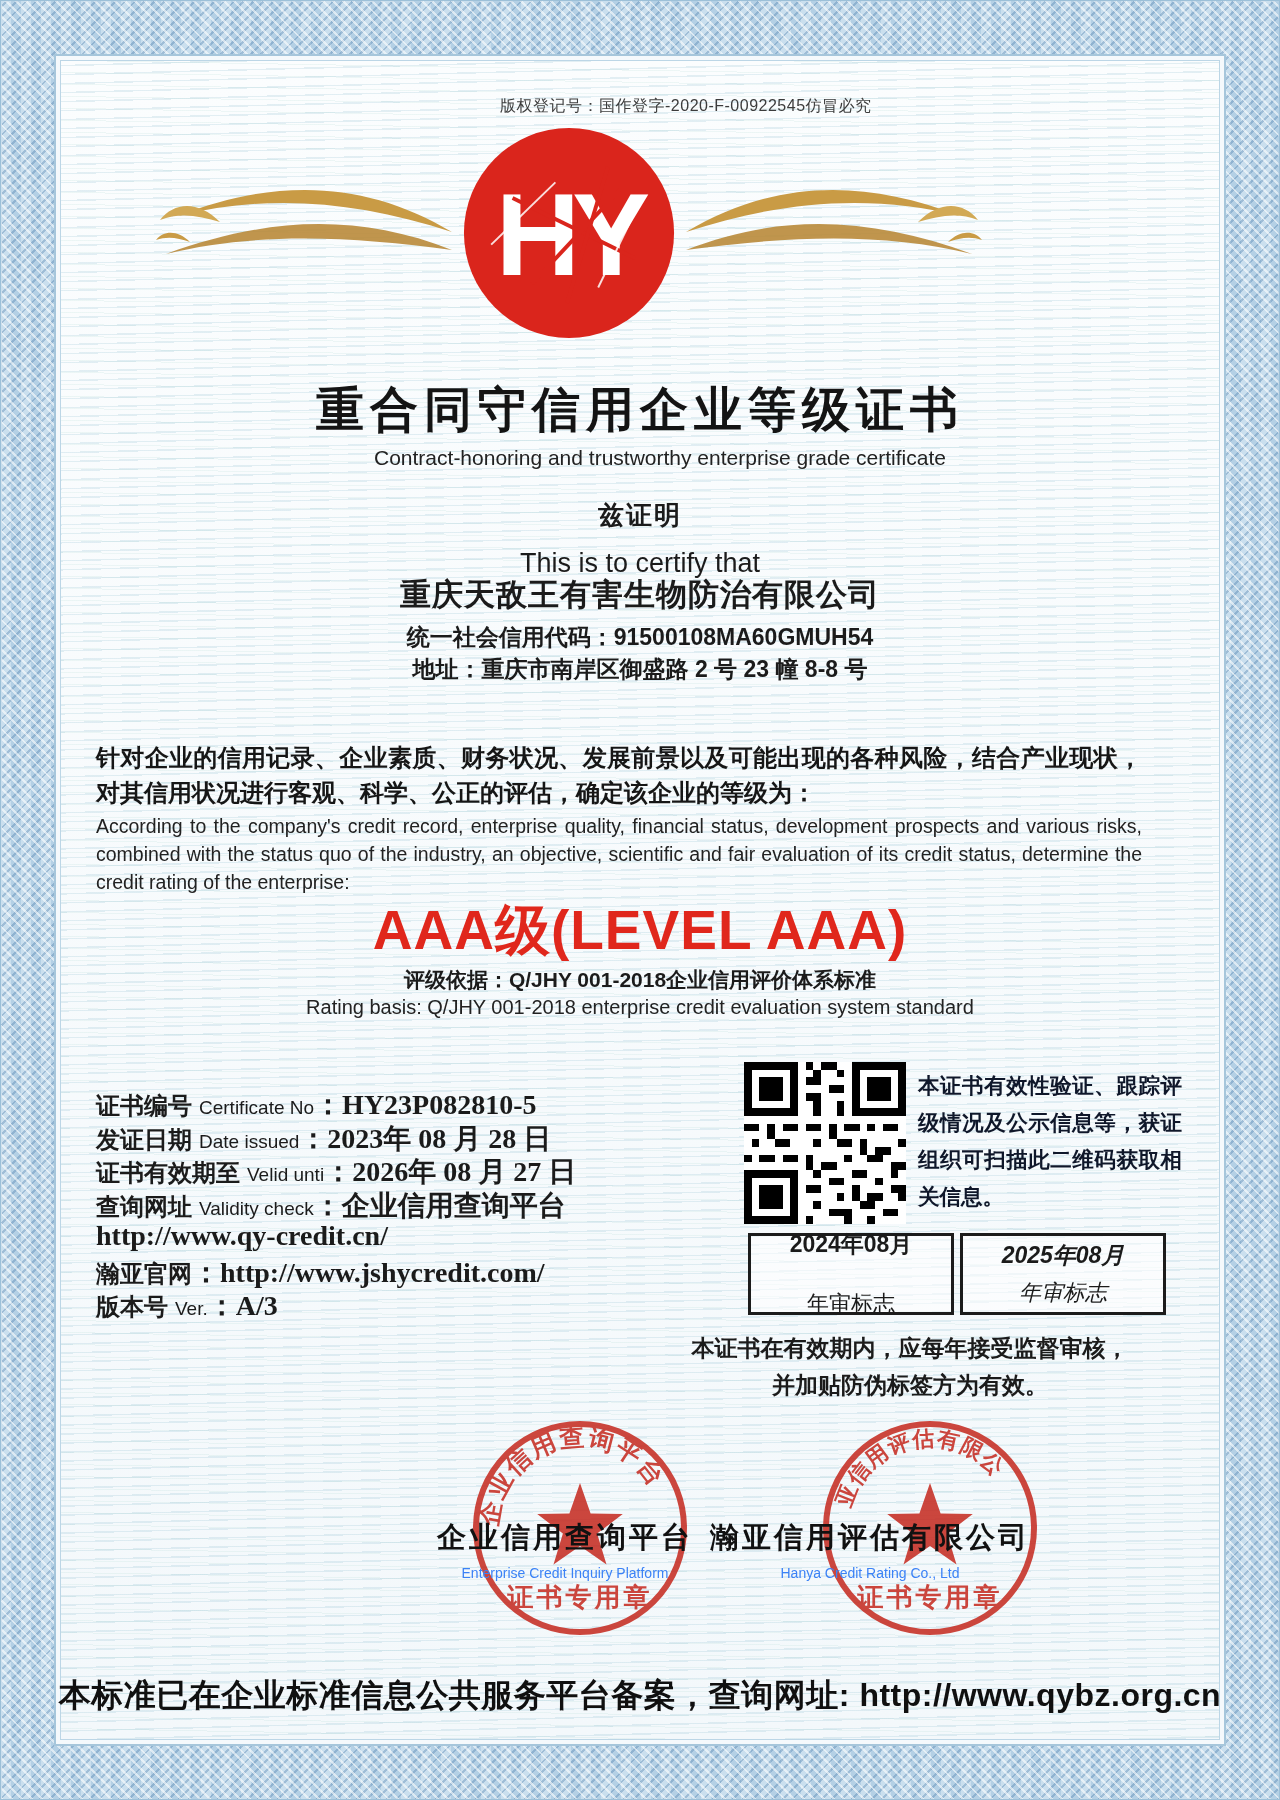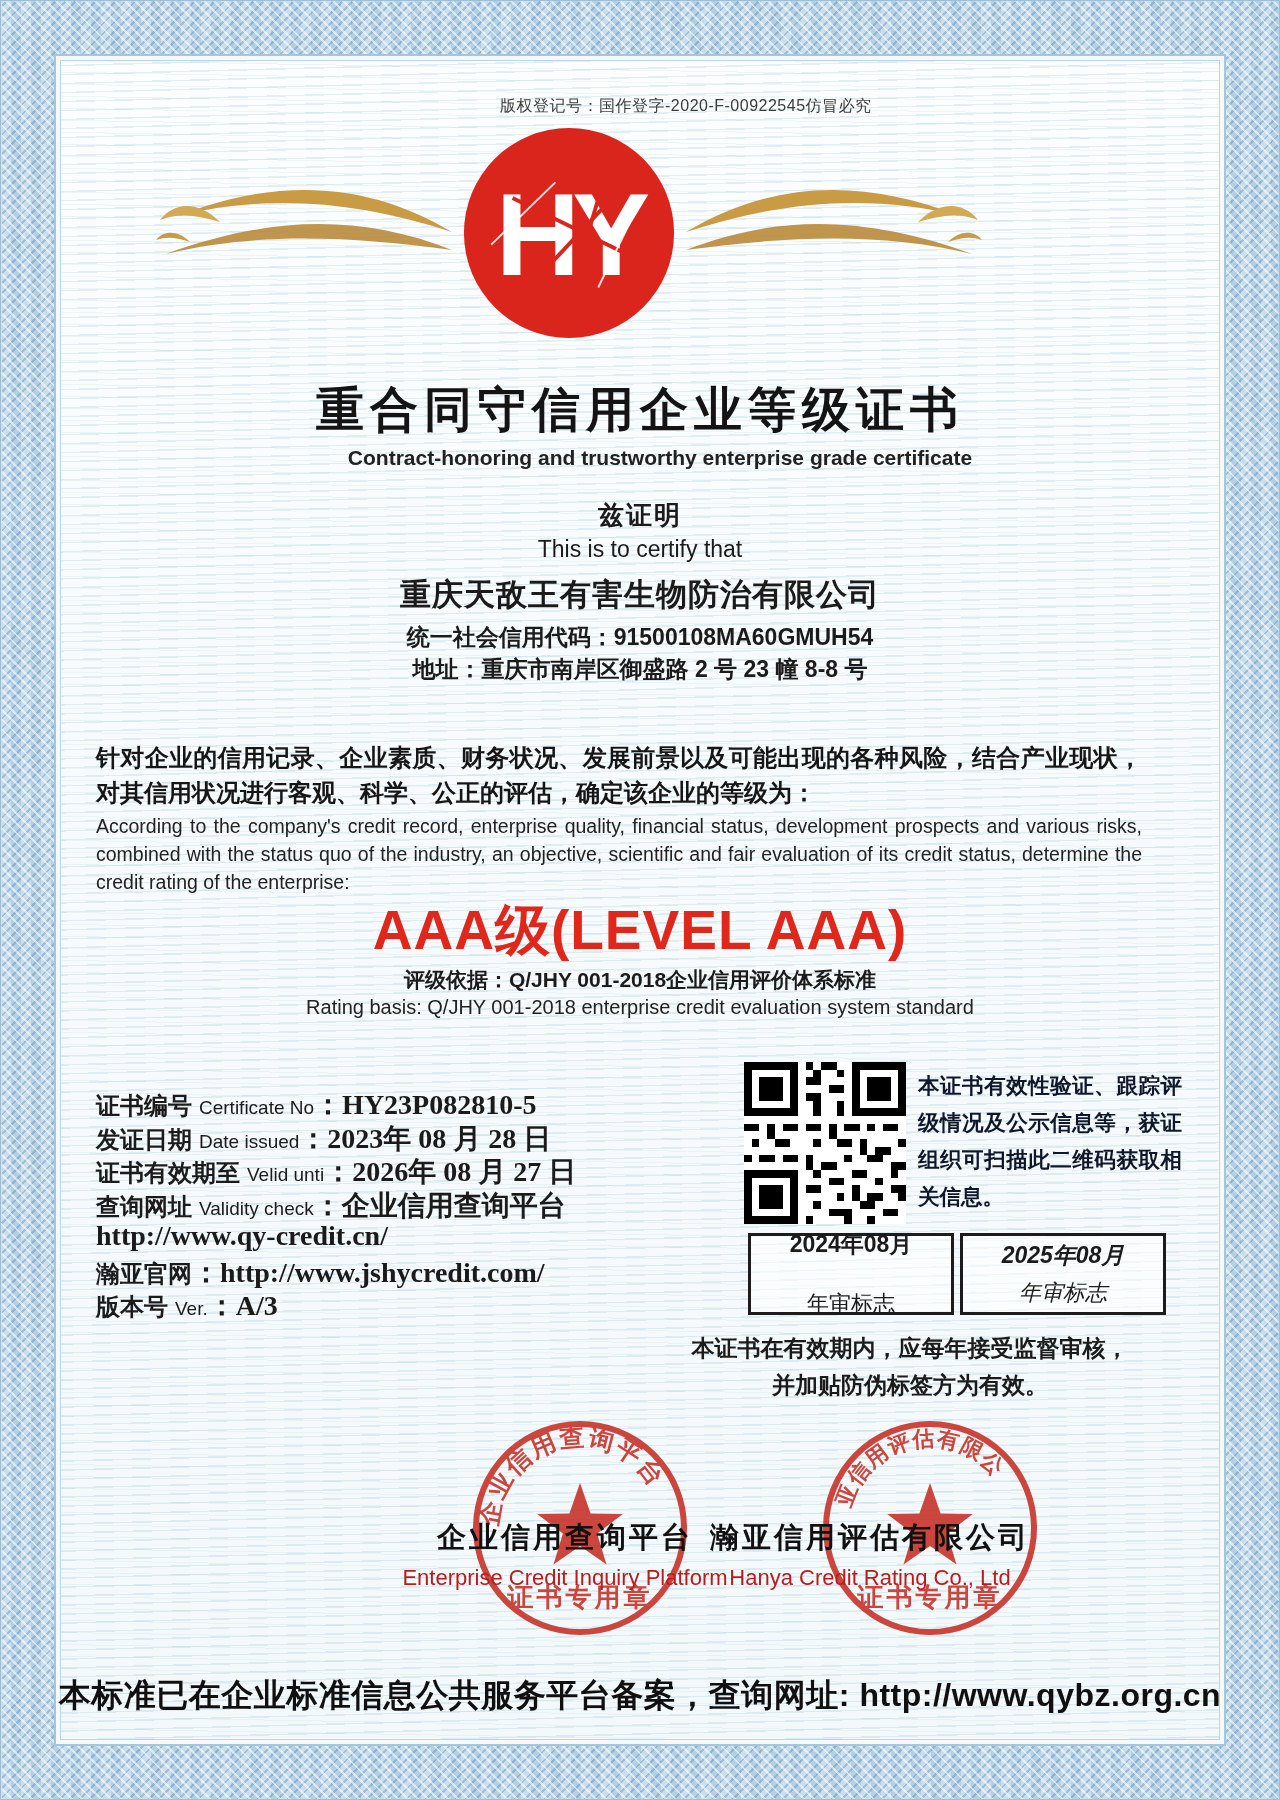--- a/index.html
+++ b/index.html
@@ -29,23 +29,23 @@
   .center{left:0;right:0;text-align:center;}
 
   .copyright{top:96px;left:500px;font-size:16px;font-weight:500;color:#3c3c3c;letter-spacing:.5px;}
 
   .logo{top:126px;left:462px;width:214px;height:214px;}
   .flourish{top:170px;width:305px;height:112px;}
   .flourish-left{left:150px;}
   .flourish-right{left:683px;transform:scaleX(-1);}
 
   .title-zh{top:378px;font-size:48px;font-weight:800;letter-spacing:6px;color:#141414;margin:0;}
-  .title-en{top:446px;font-size:21px;font-weight:700;color:#222;padding-left:40px;}
+  .title-en{top:446px;font-size:21px;font-weight:400;color:#222;padding-left:40px;}
   .certify-zh{top:498px;font-size:26px;font-weight:600;letter-spacing:2px;}
-  .certify-en{top:536px;font-size:23px;font-weight:500;}
+  .certify-en{top:548px;font-size:27px;font-weight:500;}
   .company-name{top:574px;font-size:31px;font-weight:800;letter-spacing:1px;}
   .credit-code{top:622px;font-size:23px;font-weight:600;}
   .company-address{top:654px;font-size:23px;font-weight:600;}
 
   .para{left:96px;width:1046px;text-align:justify;}
   .para-zh{top:740px;font-size:24px;line-height:35px;font-weight:600;color:#161616;}
   .para-en{top:812px;font-size:19.5px;line-height:28px;font-weight:400;color:#222;}
 
   .level{top:894px;font-size:55px;font-weight:800;letter-spacing:1px;color:#e0271c;}
   .basis-zh{top:966px;font-size:21px;font-weight:600;}
@@ -69,21 +69,21 @@
   .ab-l2{font-size:22px;font-weight:500;}
   .annual-note{top:1330px;left:630px;width:560px;text-align:center;font-size:23px;line-height:37px;font-weight:600;}
 
   .seal{top:1408px;width:240px;height:240px;opacity:.85;z-index:1;}
   .seal-left{left:460px;}
   .seal-right{left:810px;}
   .org{top:1518px;width:420px;text-align:center;z-index:2;}
   .org-1{left:355px;}
   .org-2{left:660px;}
   .org-zh{font-size:29px;font-weight:700;letter-spacing:3px;color:#111;}
-  .org-en{font-size:22px;font-weight:500;margin-top:7px;color:#b91c1c;}
+  .org-en{font-size:14px;font-weight:500;margin-top:7px;color:#3b82f6;}
 
   .footer{top:1674px;font-size:32px;font-weight:700;letter-spacing:.5px;color:#101010;}
 
   svg text{font-family:"Liberation Sans","DejaVu Sans",sans-serif;}
 </style>
 </head>
 <body>
 
 <div class="page">
   <div class="frame"></div>

